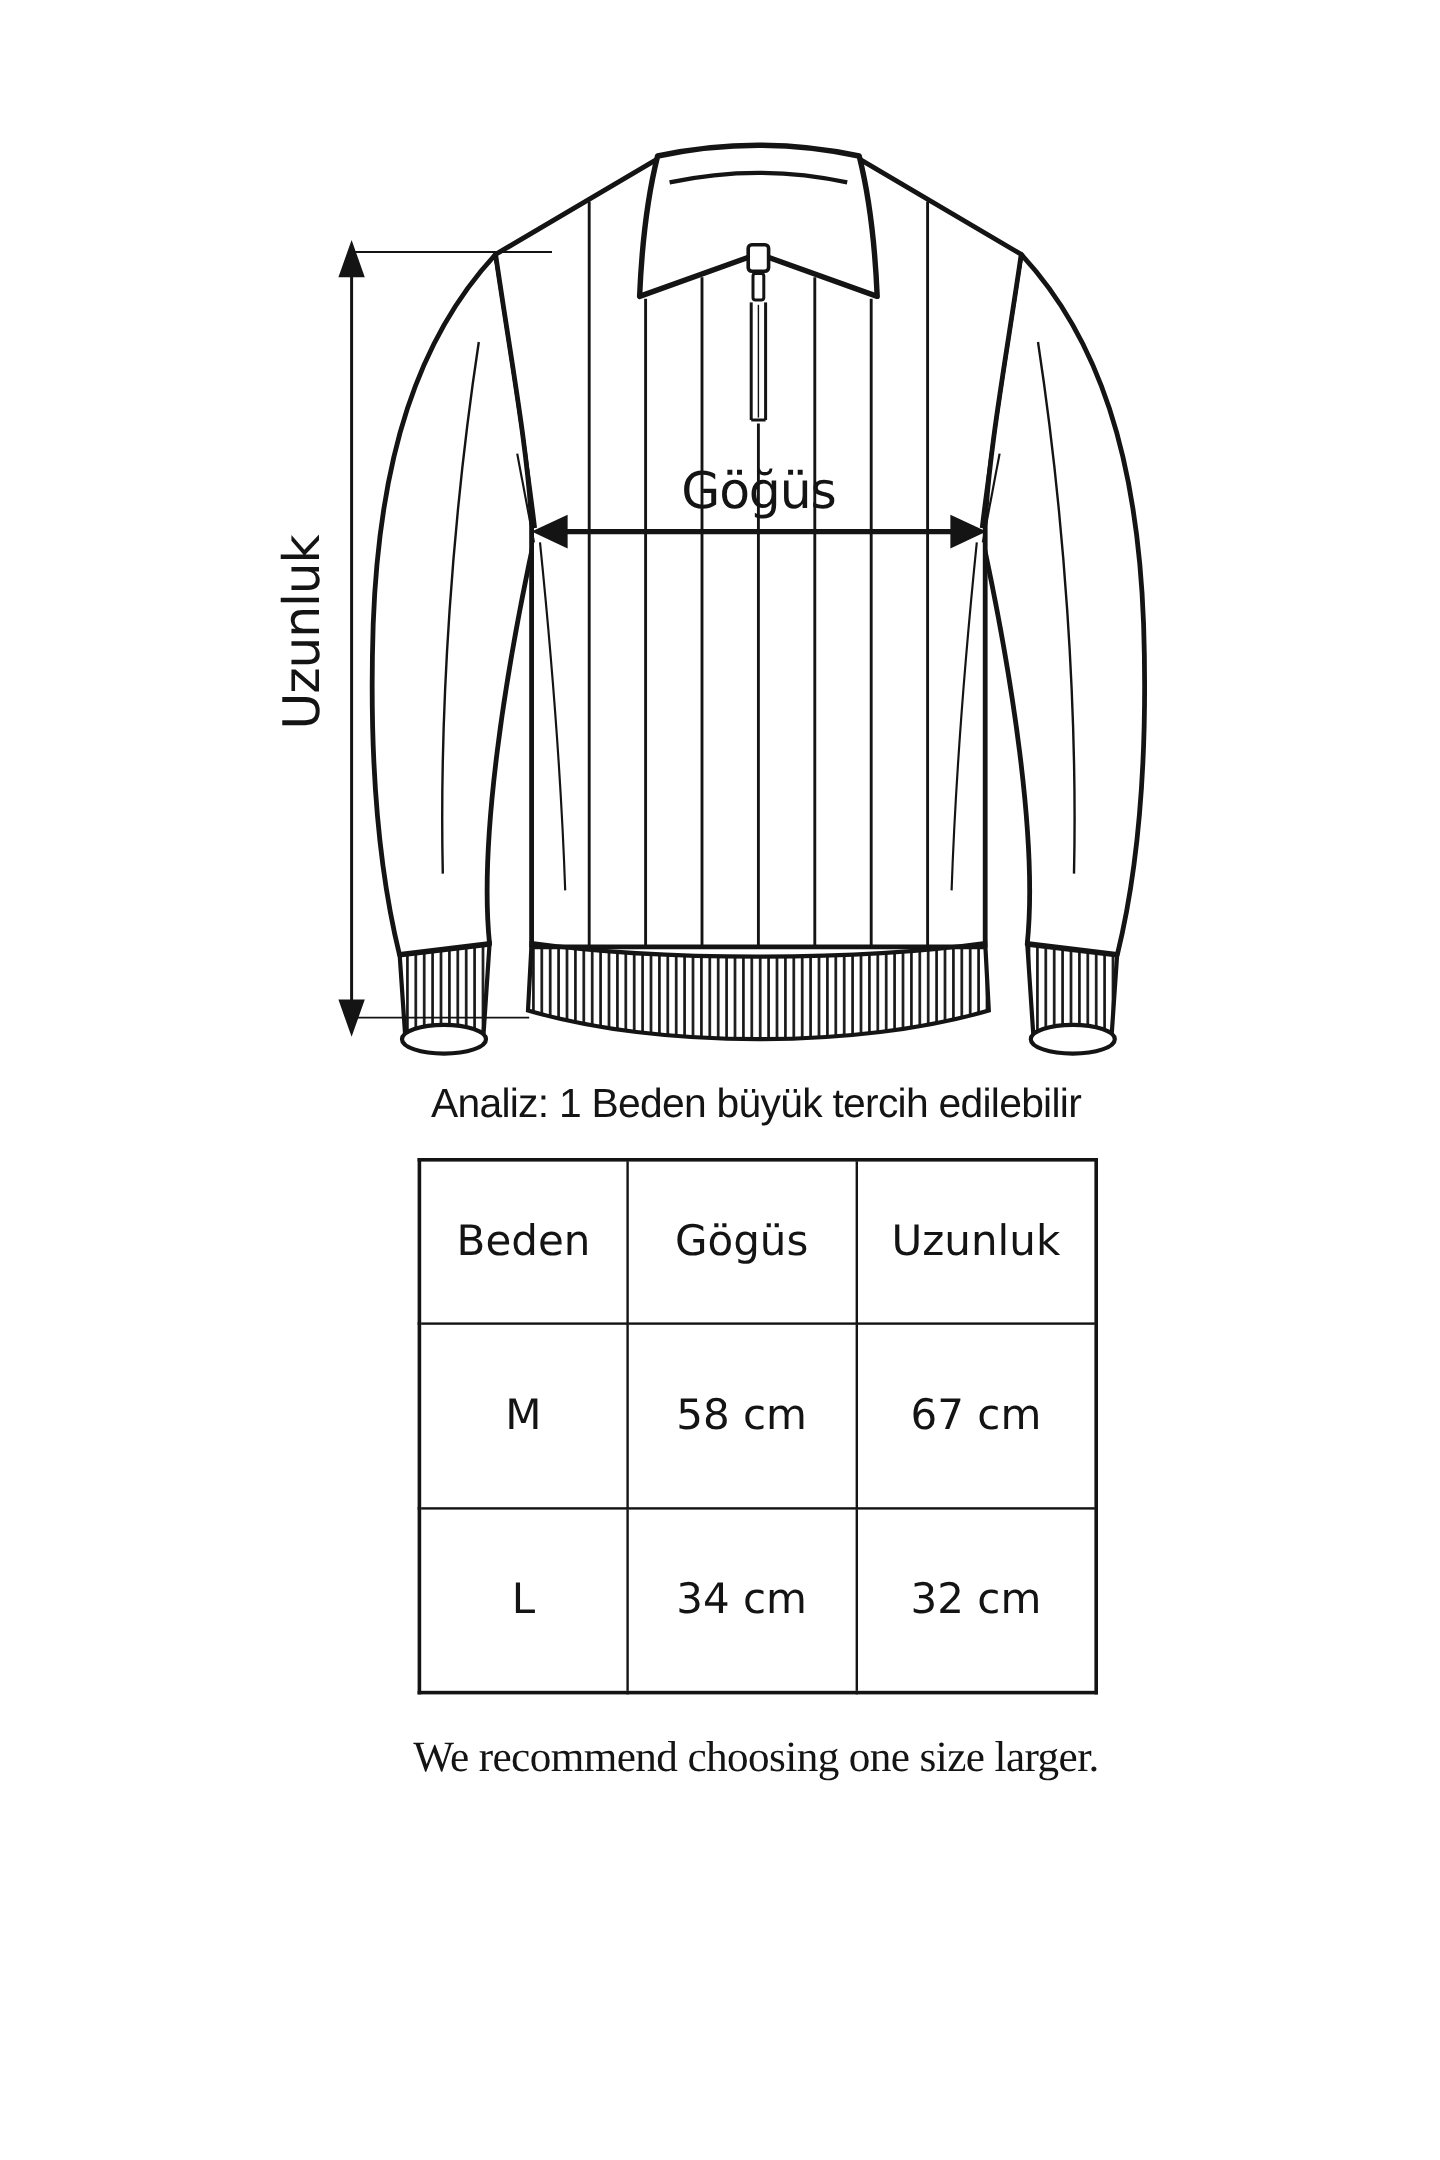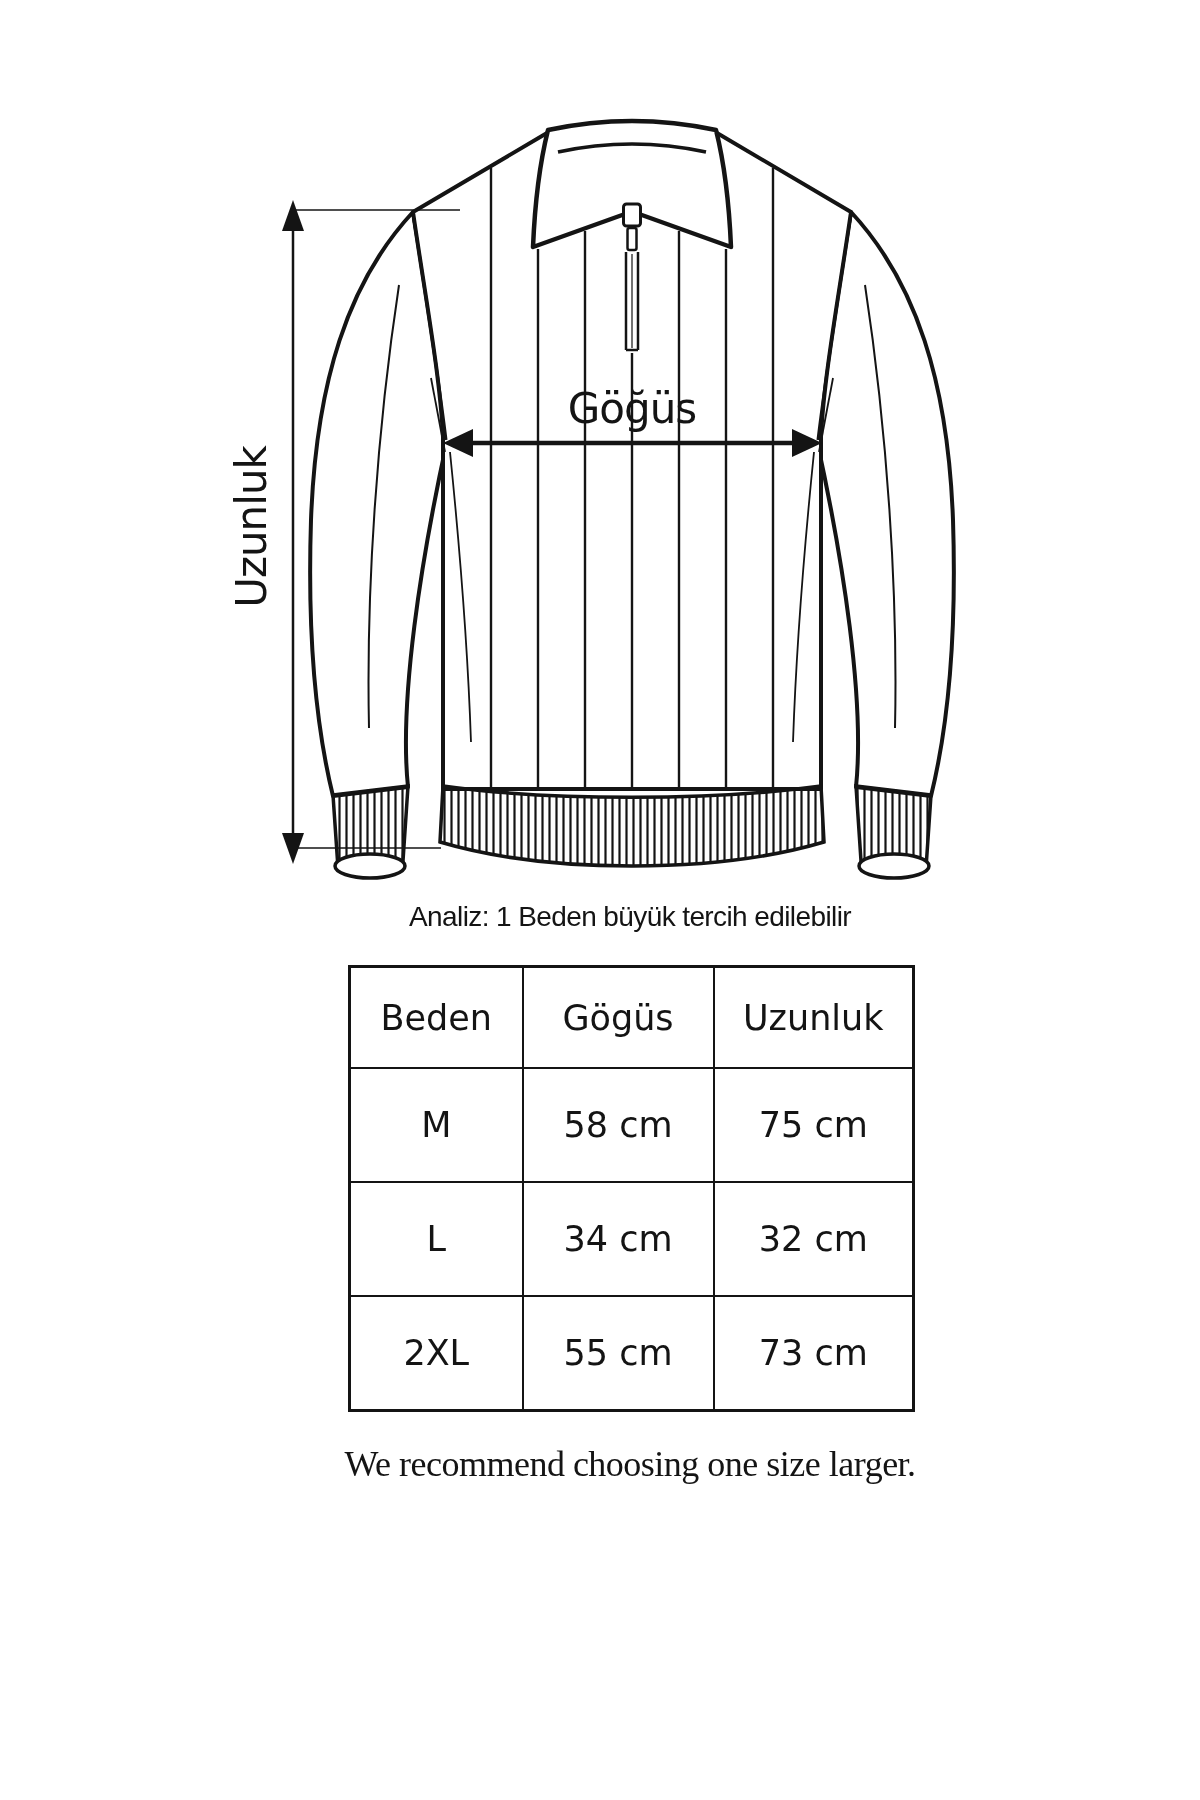--- a/index.html
+++ b/index.html
@@ -11,21 +11,21 @@
     font-family:"DejaVu Sans","Liberation Sans",sans-serif;
     color:#141414;
   }
   .diagram-svg{position:absolute;left:0;top:0;}
   .analysis-note{
     position:absolute;
     left:630px;top:901px;
     transform:translateX(-50%);
     white-space:nowrap;
     font-family:"Liberation Sans",sans-serif;
-    font-size:28px;
+    font-size:34px;
     letter-spacing:-0.6px;
     color:#141414;
   }
   .size-table{
     position:absolute;
     left:348px;top:965px;
     width:564px;height:447px;
     border-collapse:collapse;
     table-layout:fixed;
     font-size:35px;
@@ -149,30 +149,25 @@
       </colgroup>
     <tbody>
         <tr class="head">
       <th>Beden</th>
       <th>Gögüs</th>
       <th>Uzunluk</th>
     </tr>
     <tr class="row">
       <td>M</td>
       <td>58 cm</td>
-      <td>75 cm</td>
+      <td>67 cm</td>
     </tr>
     <tr class="row">
       <td>L</td>
       <td>34 cm</td>
       <td>32 cm</td>
-    </tr>
-    <tr class="row">
-      <td>2XL</td>
-      <td>55 cm</td>
-      <td>73 cm</td>
     </tr>
   </tbody>
     </table>
 
   <div class="footer-note">We recommend choosing one size larger.</div>
 
 </div>
 
 </body></html>

